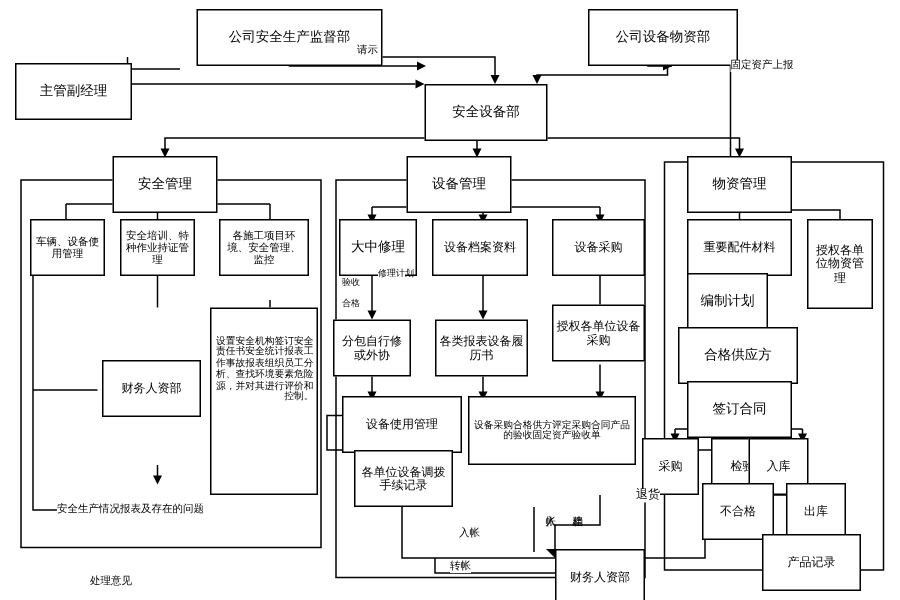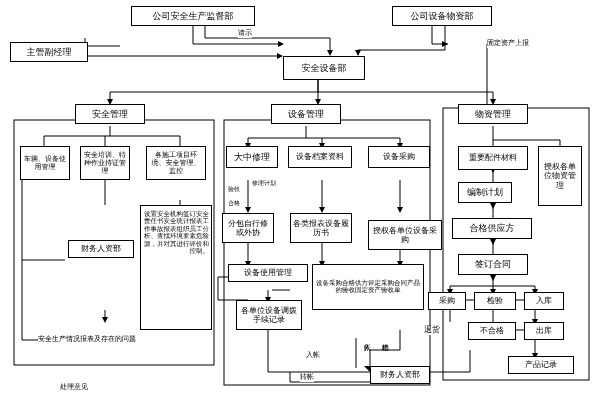--- a/index.html
+++ b/index.html
@@ -1,19 +1,19 @@
 <!DOCTYPE html>
 <html><head>
 <meta charset="utf-8">
 <style>
   html,body{margin:0;padding:0;}
   body{width:600px;height:400px;background:#ffffff;font-family:"DejaVu Sans","Liberation Sans",sans-serif;color:#000;}
   #canvas{position:relative;width:600px;height:400px;overflow:hidden;}
   svg.lines{position:absolute;left:0;top:0;width:600px;height:400px;}
-  .node{position:absolute;box-sizing:border-box;border:1px solid #000;background:#fff;display:flex;align-items:center;justify-content:center;text-align:center;line-height:1.15;padding:5px 2px;}
+  .node{position:absolute;box-sizing:border-box;border:1px solid #000;background:#fff;display:flex;align-items:center;justify-content:center;text-align:center;line-height:1.15;padding:18px 2px;}
   .lbl{position:absolute;background:#fff;white-space:nowrap;line-height:1.1;text-align:center;}
   .f9{font-size:9px;}
   .f8{font-size:8px;}
   .f7{font-size:7px;}
   .f65{font-size:6.5px;}
   .f6{font-size:6px;}
   .vert{writing-mode:vertical-rl;text-orientation:upright;}
 </style>
 </head>
 <body>
@@ -192,21 +192,21 @@
   <div class="lbl f6" style="left:228px;top:186px;"><span>验收</span></div>
   <div class="lbl f6" style="left:252px;top:180px;width:18px;"><span>修理计划</span></div>
   <div class="lbl f6" style="left:228px;top:200px;"><span>合格</span></div>
 
   <div class="node f8" style="left:222px;top:213px;width:52px;height:30px;">
       <span>分包自行修或外协</span>
     </div>
   <div class="node f8" style="left:290px;top:213px;width:62px;height:30px;">
       <span>各类报表设备履历书</span>
     </div>
-  <div class="node f8" style="left:368px;top:220px;width:74px;height:30px;">
+  <div class="node f8" style="left:368px;top:203px;width:62px;height:30px;">
       <span>授权各单位设备采购</span>
     </div>
 
   <div class="node f8" style="left:228px;top:264px;width:80px;height:18px;">
       <span>设备使用管理</span>
     </div>
   <div class="node f8" style="left:236px;top:300px;width:66px;height:30px;">
       <span>各单位设备调拨手续记录</span>
     </div>
   <div class="node f65" style="left:312px;top:264px;width:112px;height:46px;">
@@ -237,21 +237,21 @@
   <div class="node f9" style="left:458px;top:254px;width:70px;height:21px;">
       <span>签订合同</span>
     </div>
 
   <div class="node f8" style="left:428px;top:292px;width:38px;height:18px;">
       <span>采购</span>
     </div>
   <div class="node f8" style="left:474px;top:292px;width:42px;height:18px;">
       <span>检验</span>
     </div>
-  <div class="node f8" style="left:524px;top:292px;width:40px;height:18px;">
+  <div class="node f8" style="left:499px;top:292px;width:40px;height:18px;">
       <span>入库</span>
     </div>
   <div class="node f8" style="left:468px;top:322px;width:48px;height:18px;">
       <span>不合格</span>
     </div>
   <div class="node f8" style="left:524px;top:322px;width:40px;height:18px;">
       <span>出库</span>
     </div>
   <div class="lbl f8" style="left:424px;top:326px;"><span>退货</span></div>
   <div class="node f8" style="left:508px;top:356px;width:66px;height:18px;">

